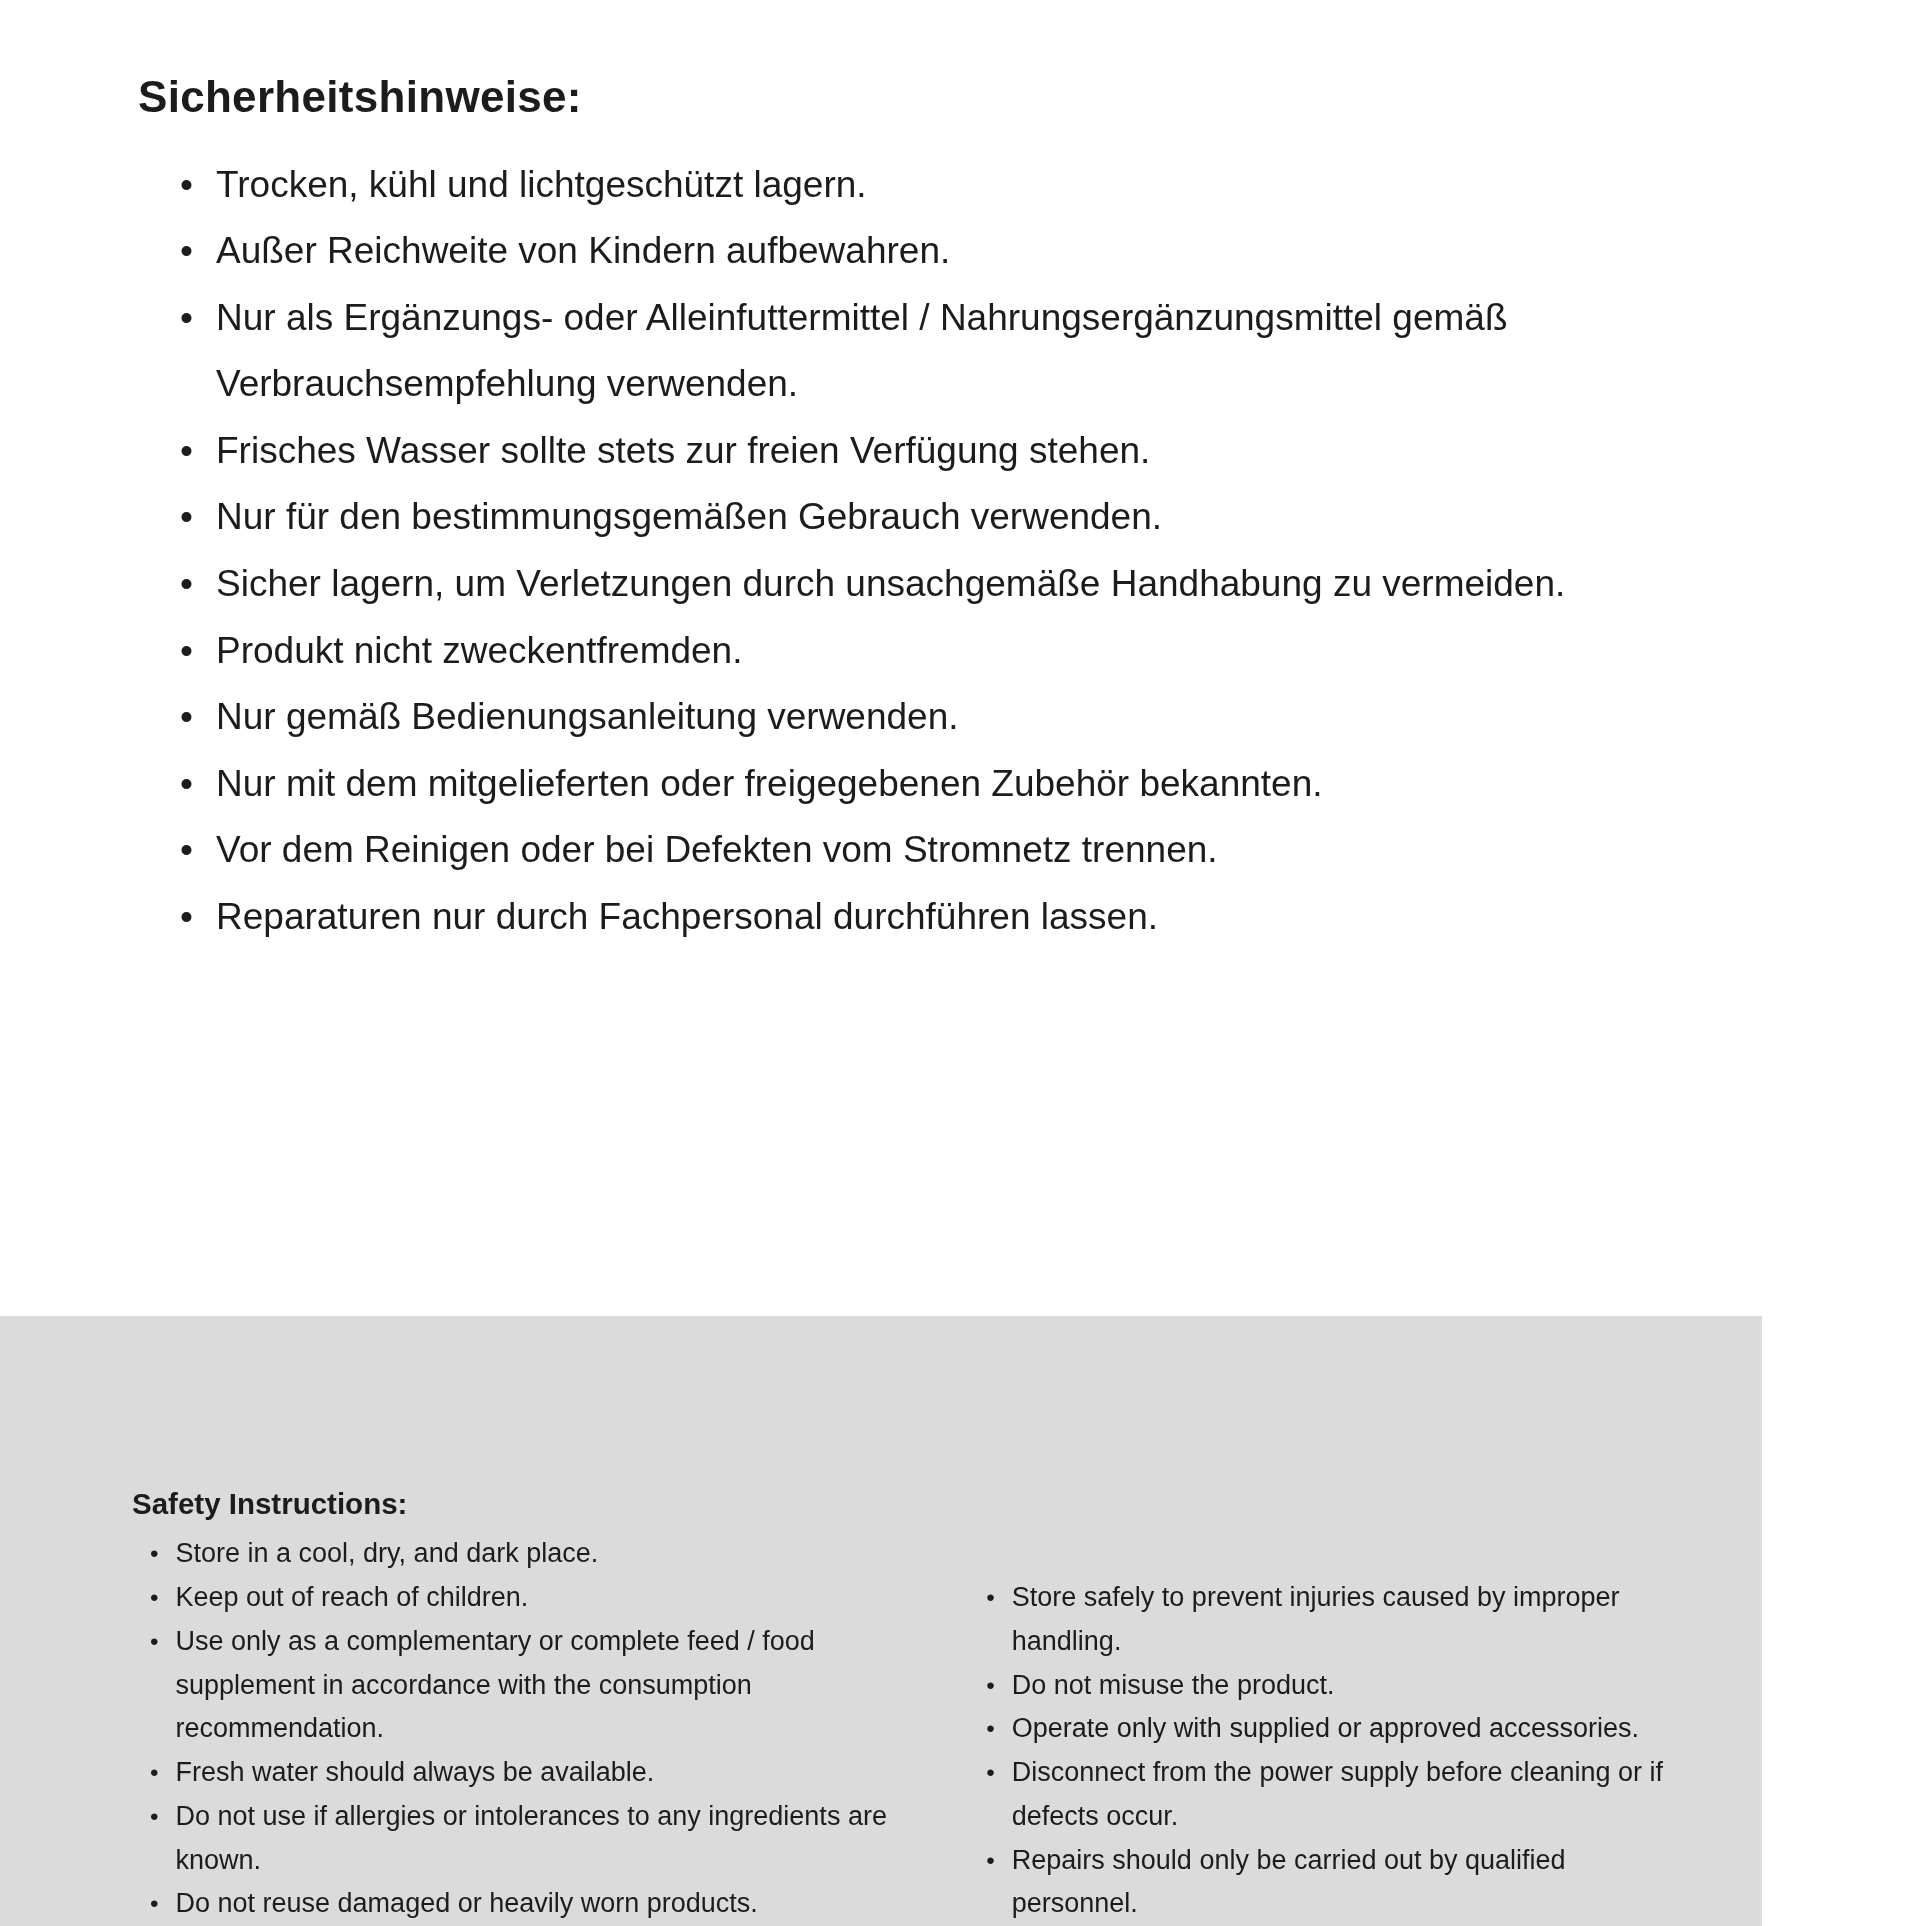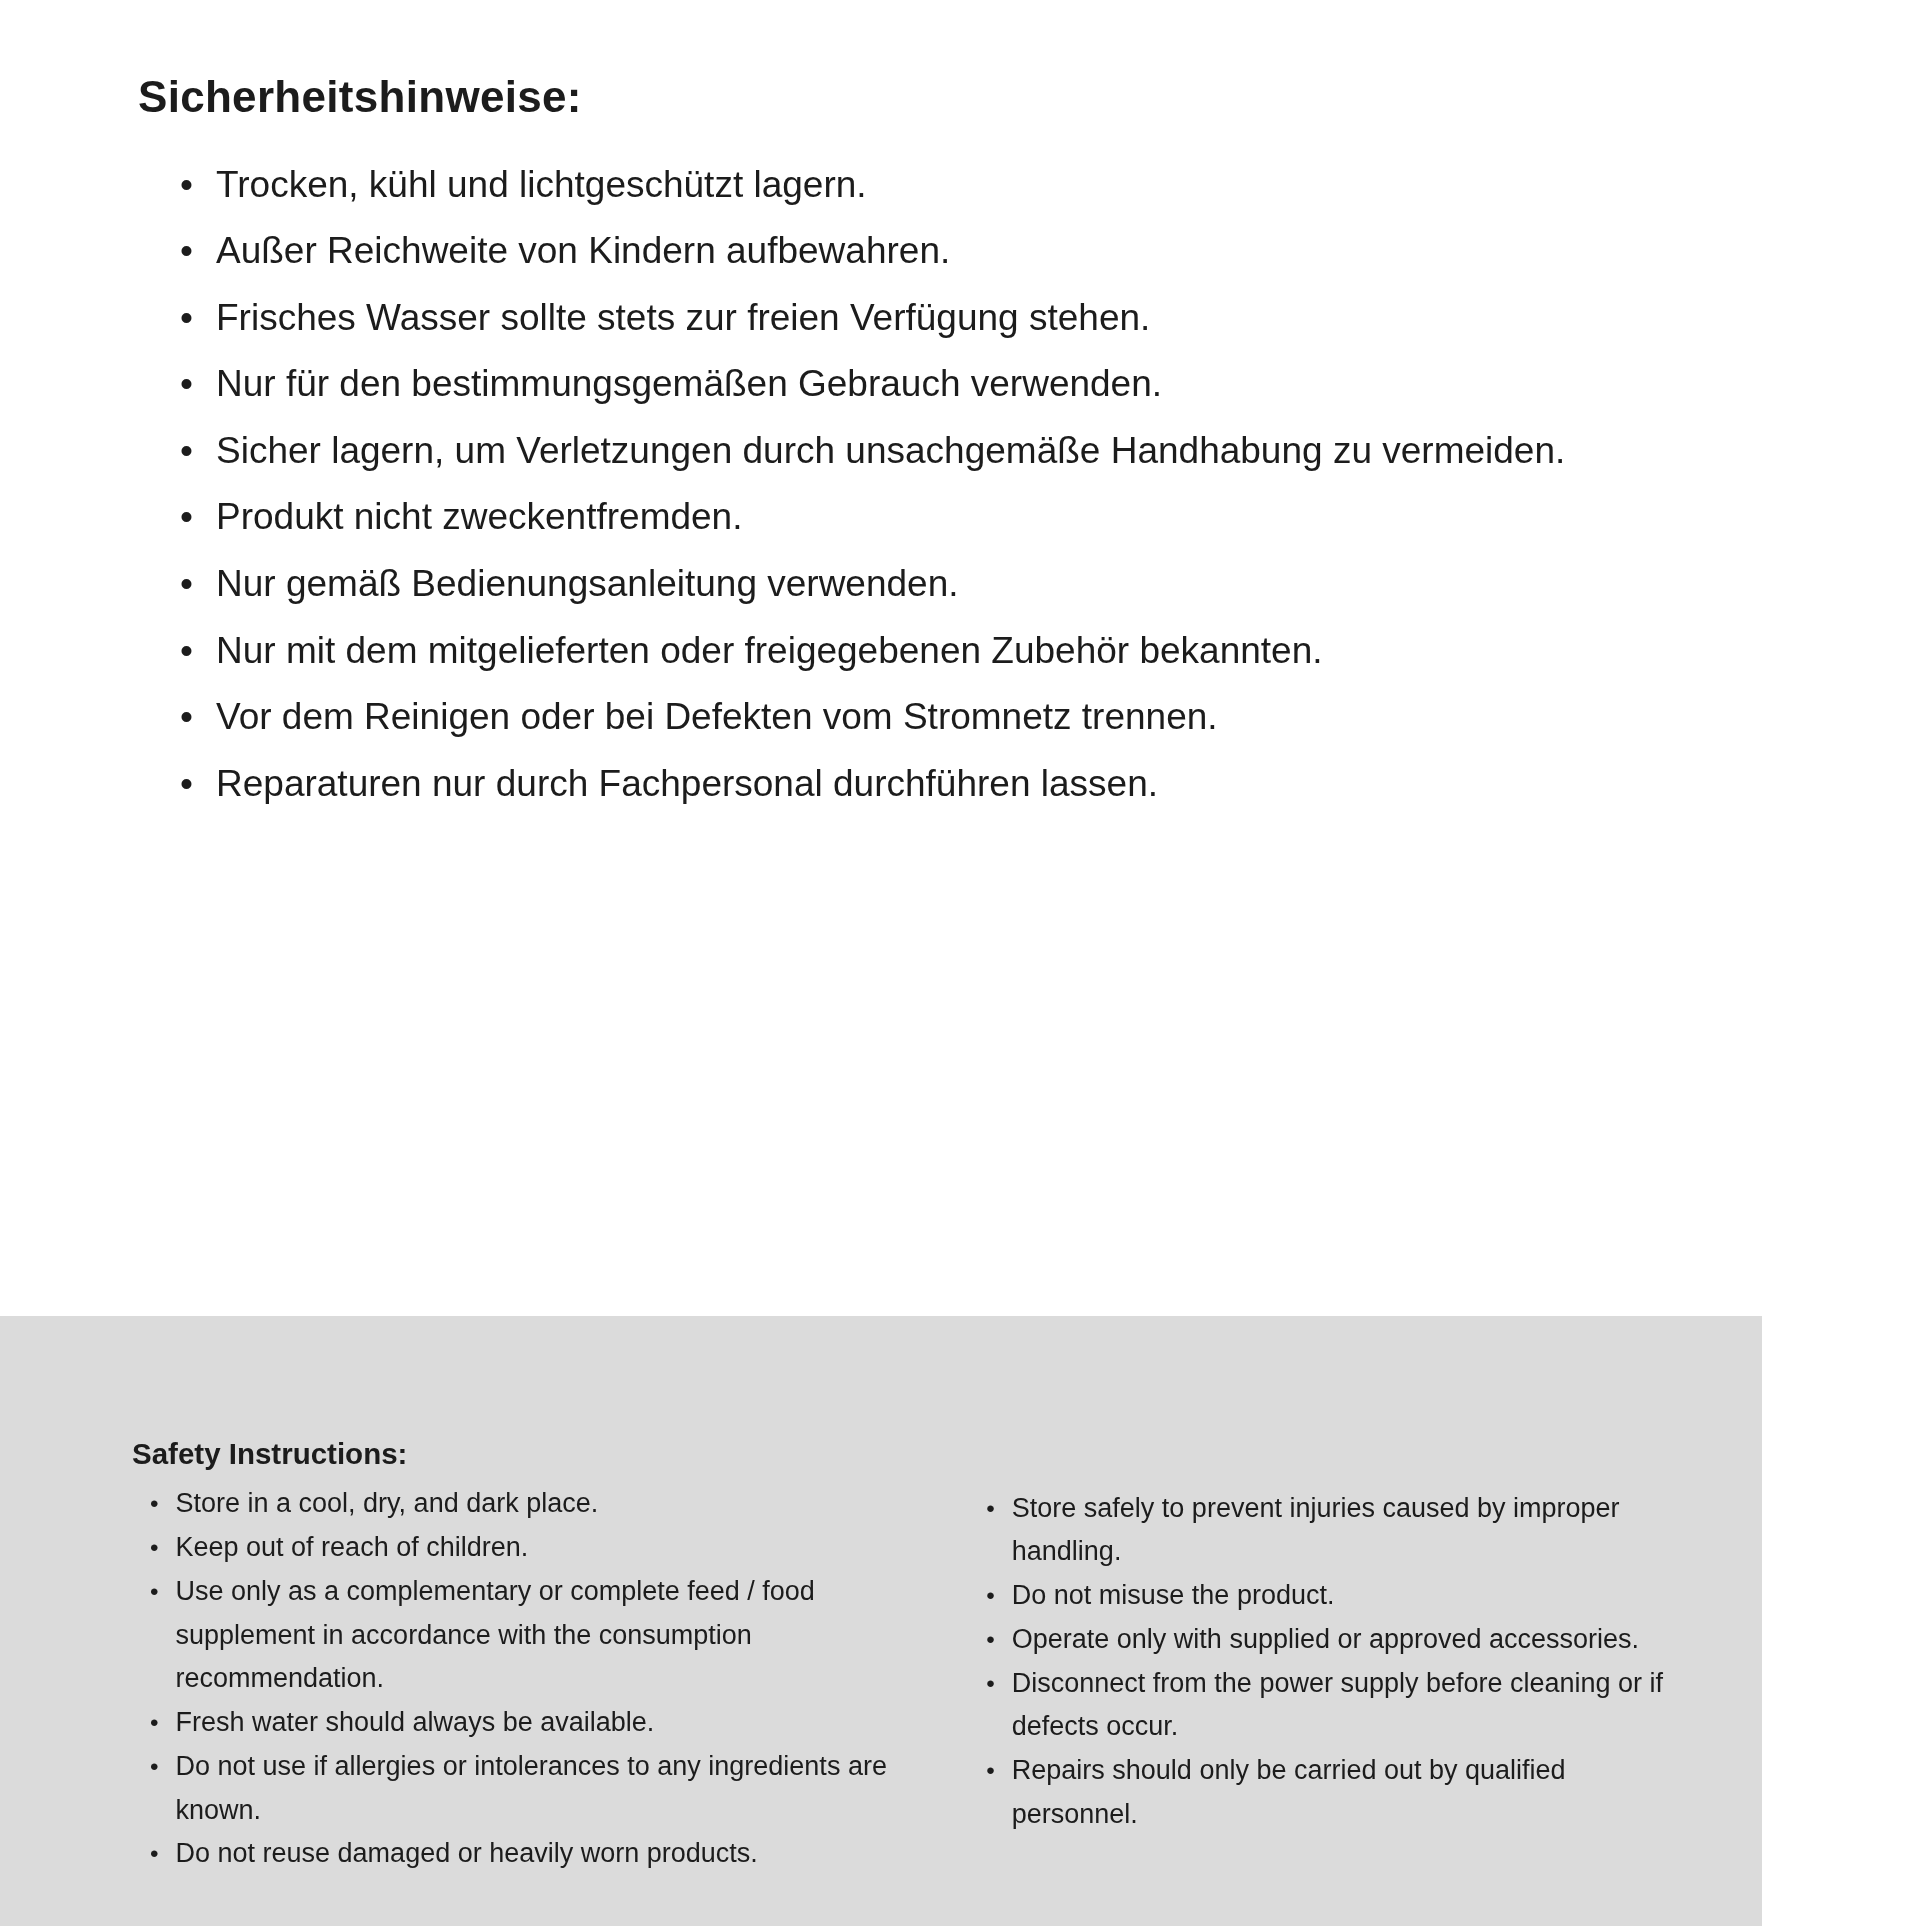--- a/index.html
+++ b/index.html
@@ -55,21 +55,21 @@
     left: 5.1px;
     top: 0;
   }
 
   
   .section-english {
     flex: 1;
     background: var(--bg-bottom);
     padding: 71px 71px 0 132px;
     display: flex;
-    align-items: center;
+    align-items: flex-end;
     column-gap: 55px;
   }
   .col-left  { width: 854px; }
   .col-right { width: 790px; }
   .e-title {
     margin: 0 0 11.6px 0;
     font-size: 29.5px;
     font-weight: 700;
   }
   .section-english ul.bullet-list {
@@ -95,20 +95,21 @@
 <body>
 
 <div class="page">
 
   <section class="section-german">
     <h1 class="g-title">Sicherheitshinweise:</h1>
     <ul class="bullet-list">
 
     <li>Trocken, kühl und lichtgeschützt lagern.</li>
         <li>Außer Reichweite von Kindern aufbewahren.</li>
+        <li>Nur als Ergänzungs- oder Alleinfuttermittel / Nahrungsergänzungsmittel gemäß Verbrauchsempfehlung verwenden.</li>
         <li>Frisches Wasser sollte stets zur freien Verfügung stehen.</li>
         <li>Nur für den bestimmungsgemäßen Gebrauch verwenden.</li>
         <li>Sicher lagern, um Verletzungen durch unsachgemäße Handhabung zu vermeiden.</li>
         <li>Produkt nicht zweckentfremden.</li>
         <li>Nur gemäß Bedienungsanleitung verwenden.</li>
         <li>Nur mit dem mitgelieferten oder freigegebenen Zubehör bekannten.</li>
         <li>Vor dem Reinigen oder bei Defekten vom Stromnetz trennen.</li>
         <li>Reparaturen nur durch Fachpersonal durchführen lassen.</li>
       </ul>
   </section>

